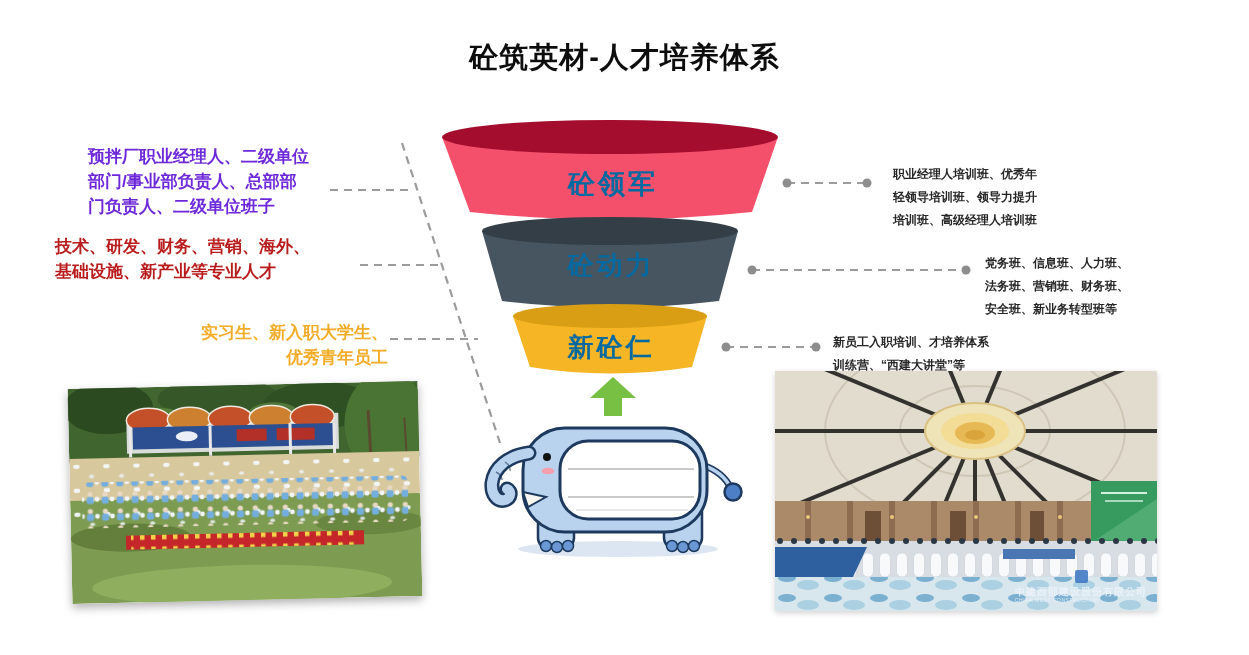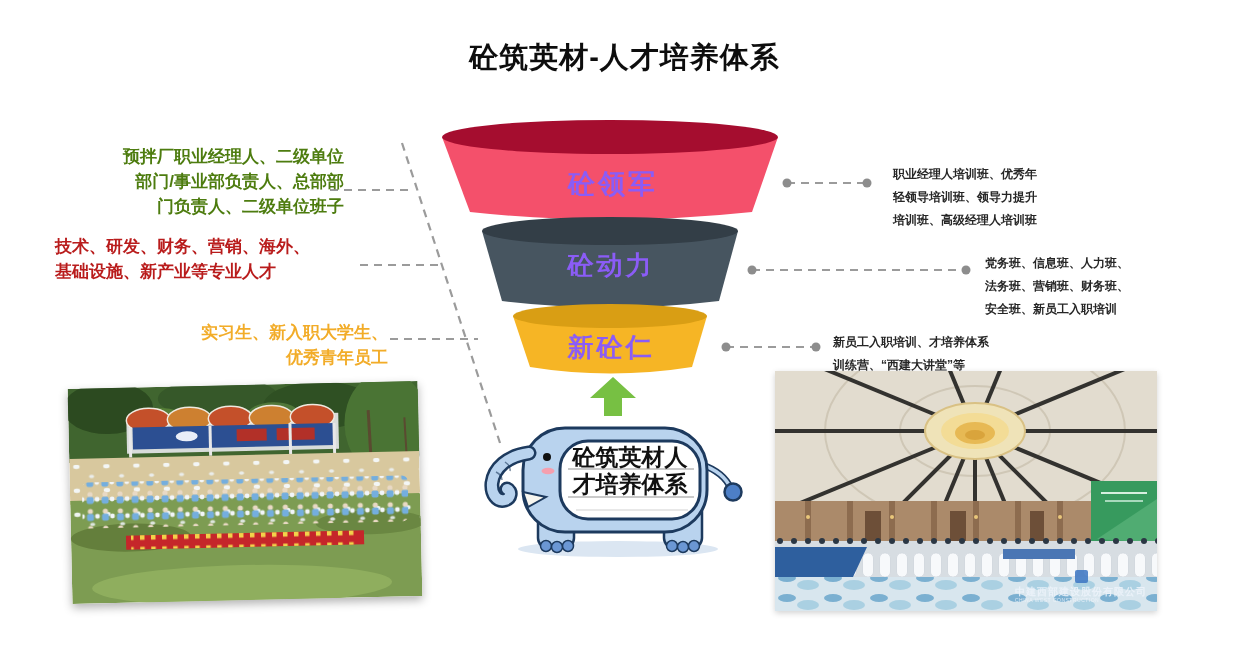--- a/index.html
+++ b/index.html
@@ -8,25 +8,25 @@
     font-family:"Liberation Sans","DejaVu Sans",sans-serif;
   }
   .abs{position:absolute;}
   .title{
     left:0;top:38px;width:1249px;text-align:center;
     font-size:29px;font-weight:bold;color:#0d0d0d;letter-spacing:1px;z-index:5;
   }
   .note{font-weight:bold;white-space:pre-line;z-index:5;}
   .note.l{font-size:17px;line-height:25px;}
   .note.r{font-size:12px;line-height:23px;color:#262626;text-align:left;}
-  .aud0{color:#4d7c0f;text-align:right;}
+  .aud0{color:#6d28d9;text-align:left;}
   .aud1{color:#b91c1c;text-align:left;}
   .aud2{color:#F2AC28;text-align:right;}
   .funnel-label{
-    width:300px;text-align:center;color:#8b5cf6;font-weight:bold;
+    width:300px;text-align:center;color:#0369a1;font-weight:bold;
     letter-spacing:3px;z-index:5;white-space:pre-line;
   }
   .mascot-text{
     left:558px;top:444px;width:144px;text-align:center;color:#111111;
     font-size:23px;line-height:27px;font-weight:bold;white-space:pre-line;z-index:6;
   }
   .photo{z-index:2;background:#ffffff;box-shadow:0 4px 10px rgba(0,0,0,0.30);}
   .photo-left{left:70px;top:385px;width:350px;height:215px;padding:0;transform:rotate(-1.3deg);}
   .photo-right{left:775px;top:371px;width:382px;height:240px;box-shadow:0 2px 6px rgba(0,0,0,0.18);}
   .photo svg{display:block;}
@@ -52,30 +52,28 @@
   <div class="abs note l aud1" style="left:55px;top:234px;width:300px;">技术、研发、财务、营销、海外、
 基础设施、新产业等专业人才</div>
   <div class="abs note l aud2" style="left:150px;top:320px;width:238px;font-family:Liberation Serif, serif;">实习生、新入职大学生、
 优秀青年员工</div>
 
   <div class="abs note r" style="left:893px;top:163px;width:215px;">职业经理人培训班、优秀年
 轻领导培训班、领导力提升
 培训班、高级经理人培训班</div>
   <div class="abs note r" style="left:985px;top:252px;width:215px;">党务班、信息班、人力班、
 法务班、营销班、财务班、
-安全班、新员工入职培训</div>
+安全班、新业务转型班等</div>
   <div class="abs note r" style="left:833px;top:331px;width:255px;">新员工入职培训、才培养体系
 训练营、“西建大讲堂”等</div>
 
   <div class="abs funnel-label" style="left:463px;top:166px;font-size:27px;">砼领军</div>
   <div class="abs funnel-label" style="left:461px;top:248px;font-size:26px;">砼动力</div>
   <div class="abs funnel-label" style="left:461px;top:330px;font-size:26px;">新砼仁</div>
 
-  <div class="abs mascot-text">砼筑英材人
-才培养体系</div>
 
   <div class="abs photo photo-left">
     <svg width="350" height="215" viewBox="0 0 350 215">
       <defs>
         <pattern id="pCrowd" width="15" height="17" patternUnits="userSpaceOnUse">
           <circle cx="5" cy="4" r="2.6" fill="#e9d9c4"></circle>
           <rect x="1.5" y="6.5" width="7" height="7" rx="2" fill="#74aede"></rect>
           <circle cx="12" cy="9" r="2.4" fill="#f2f6fa"></circle>
         </pattern>
         <pattern id="pCaps" width="30" height="24" patternUnits="userSpaceOnUse">

